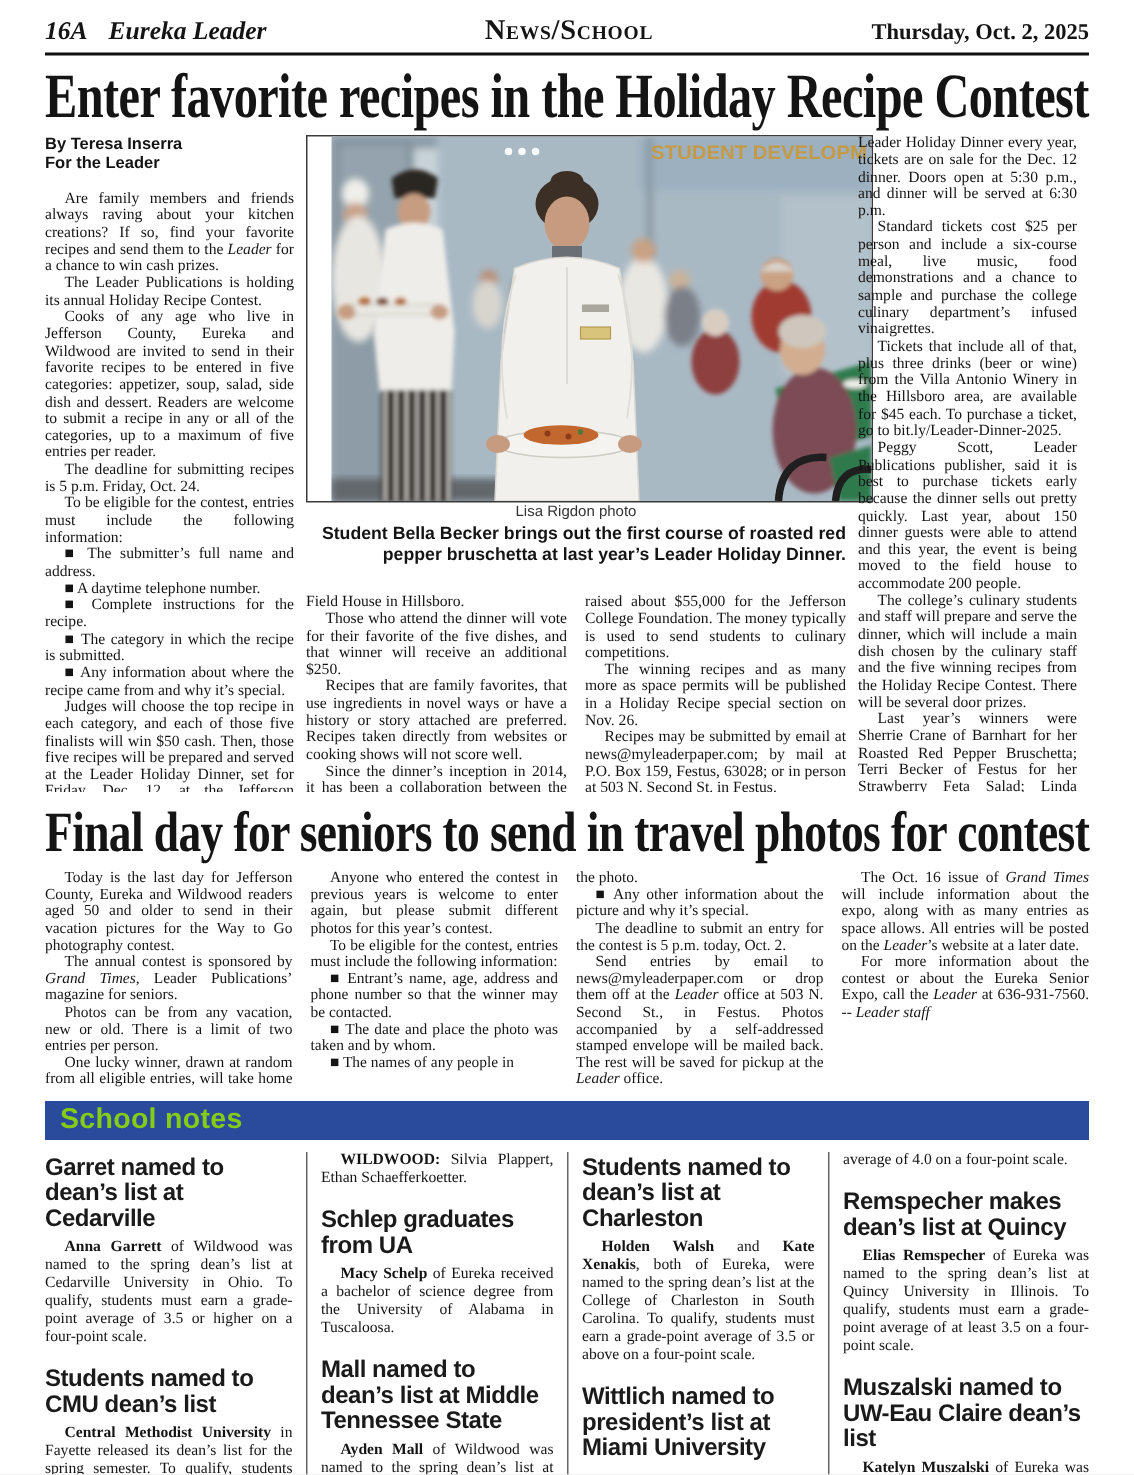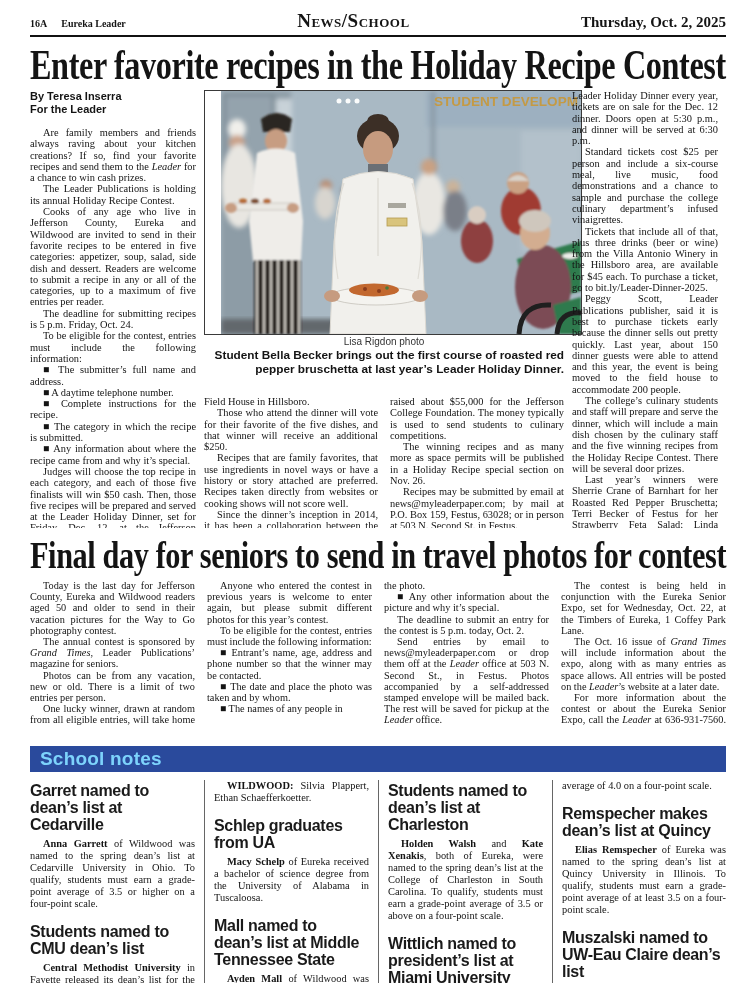--- a/index.html
+++ b/index.html
@@ -5,21 +5,21 @@
   html,body { margin:0; padding:0; background:#e8e8e8; }
   .page {
     position:relative; width:756px; height:983px; margin:0 auto;
     background:#ffffff; color:#141414; overflow:hidden;
     font-family:"Liberation Serif", serif;
     box-sizing:border-box; padding:10px 30px 0 30px;
   }
   
   .masthead { display:flex; justify-content:space-between; align-items:baseline;
     border-bottom:2px solid #111; padding-bottom:3px; }
-  .mh-left { font-weight:bold; font-size:10px; }
+  .mh-left { font-weight:bold; font-size:17px;font-style:italic; }
   .mh-left .pagenum { margin-right:14px; }
   .mh-center { font-variant:small-caps; font-weight:bold; font-size:19px; letter-spacing:.5px; }
   .mh-right { font-weight:bold; font-size:15px; }
 
   
   h1,h2 { margin:0; font-weight:bold; }
   .headline1 { margin:7px 0 4px; font-size:42px; line-height:1.0; width:696px; }
   .headline2 { margin:8px 0 6px; font-size:38px; line-height:1.0; width:696px; }
   .fitline { display:inline-block; white-space:nowrap; letter-spacing:-0.5px; }
 
@@ -40,21 +40,21 @@
   .caption { margin:1px 0 20px; font-family:"Liberation Sans",sans-serif; font-weight:bold;
     font-size:11.8px; line-height:14px; text-align:right; }
   .mid-cols { display:grid; grid-template-columns:1fr 1fr; column-gap:12px; }
 
   
   .art2 { display:grid; grid-template-columns:repeat(4,1fr); column-gap:12px;
     height:146px; overflow:hidden; }
   .art2 .para { font-size:10.3px; line-height:11.2px; }
 
   
-  .sn-banner { margin:20px 0 8px; background:#2a4a9c; color:#7dd3fc;
+  .sn-banner { margin:8px 0 8px; background:#2a4a9c; color:#84cc16;
     font-family:"Liberation Sans",sans-serif; font-weight:bold; font-size:19px;
     line-height:26px; padding-left:10px; letter-spacing:.2px; }
   .sn-grid { display:grid; grid-template-columns:repeat(4,1fr); height:216px; overflow:hidden; }
   .sn-col { padding:0 9px; }
   .sn-col:first-child { padding-left:0; }
   .sn-col:last-child { padding-right:0; }
   .sn-col + .sn-col { border-left:1px solid #666; }
   .sn-col .para { font-size:10.4px; line-height:12px; }
   .note-head { margin:13px 0 5px; font-family:"Liberation Sans",sans-serif;
     font-weight:bold; font-size:16px; line-height:17px; letter-spacing:-0.3px; color:#1a1a1a; }
@@ -239,21 +239,20 @@
         <p class="para">■ The date and place the photo was taken and by whom.</p>
         <p class="para">■ The names of any people in</p>
       </div>
     <div class="art-col">
         <p class="para cont">the photo.</p>
         <p class="para">■ Any other information about the picture and why it’s special.</p>
         <p class="para">The deadline to submit an entry for the contest is 5 p.m. today, Oct. 2.</p>
         <p class="para">Send entries by email to news@myleaderpaper.com or drop them off at the <i>Leader</i> office at 503 N. Second St., in Festus. Photos accompanied by a self-addressed stamped envelope will be mailed back. The rest will be saved for pickup at the <i>Leader</i> office.</p>
       </div>
     <div class="art-col">
-        <p class="para">The contest is being held in conjunction with the Eureka Senior Expo, set for Wednesday, Oct. 22, at the Timbers of Eureka, 1 Coffey Park Lane.</p>
         <p class="para">The Oct. 16 issue of <i>Grand Times</i> will include information about the expo, along with as many entries as space allows. All entries will be posted on the <i>Leader</i>’s website at a later date.</p>
         <p class="para">For more information about the contest or about the Eureka Senior Expo, call the <i>Leader</i> at 636-931-7560.  -- <i>Leader staff</i></p>
       </div>
   </div>
 
   <div class="sn-banner">School notes</div>
   <div class="sn-grid">
     <div class="sn-col">
         <h3 class="note-head">Garret named to dean’s list at Cedarville</h3>
         <p class="para"><b>Anna Garrett</b> of Wildwood was named to the spring dean’s list at Cedarville University in Ohio. To qualify, students must earn a grade-point average of 3.5 or higher on a four-point scale.</p>

